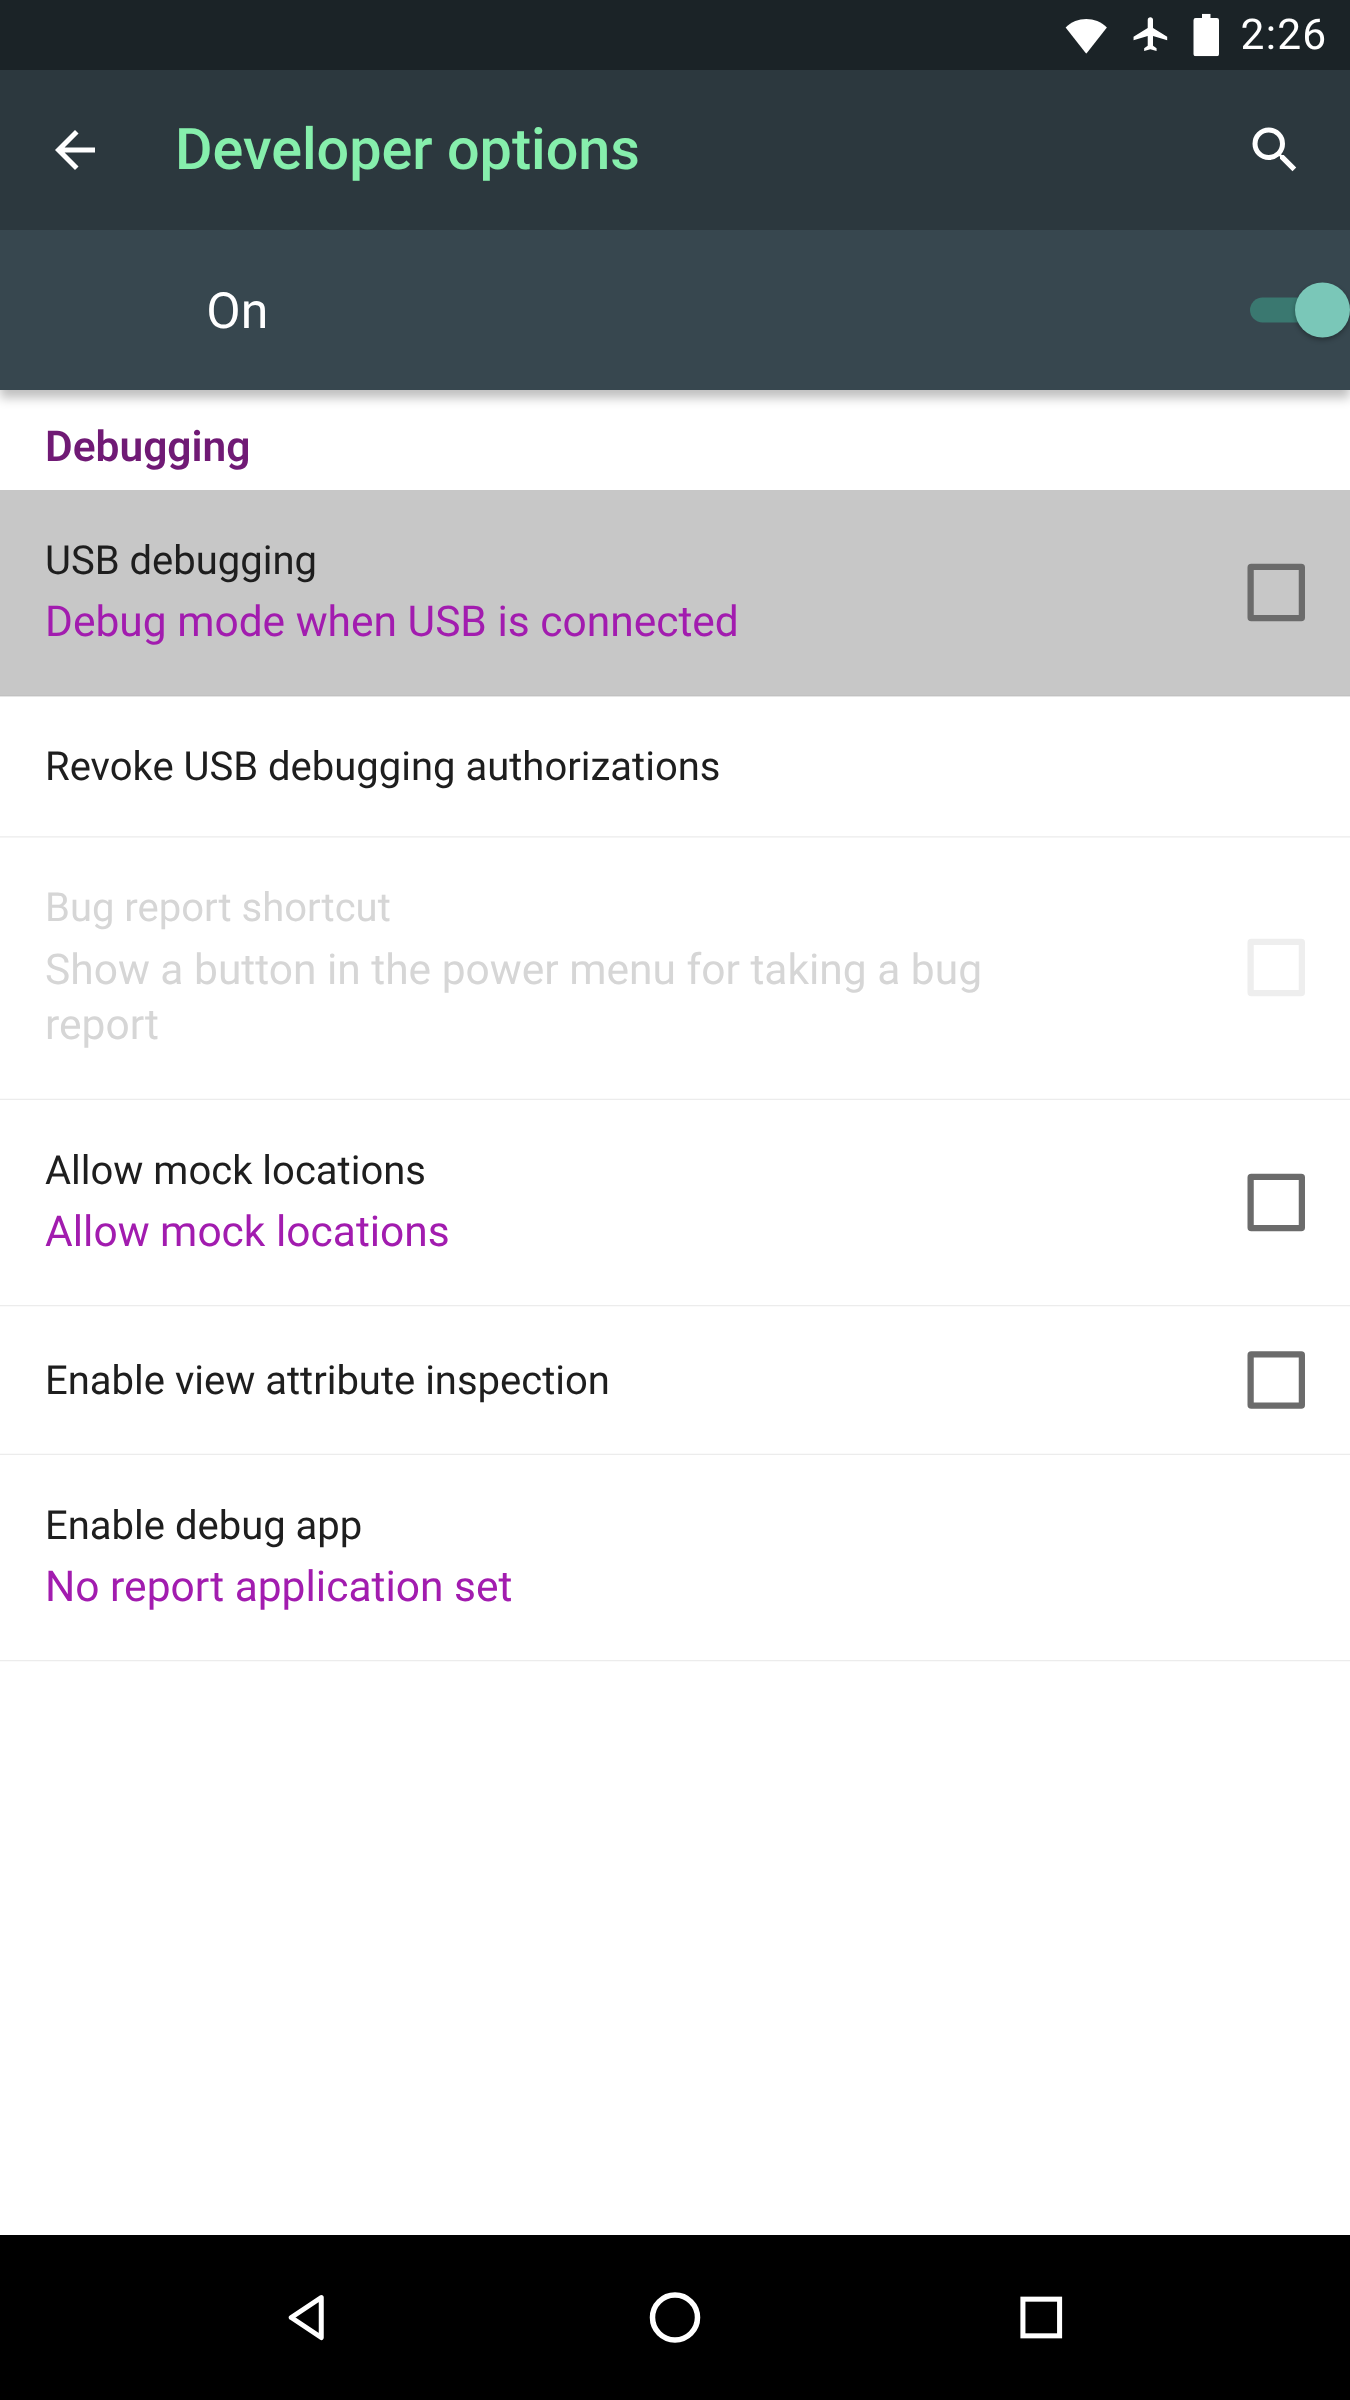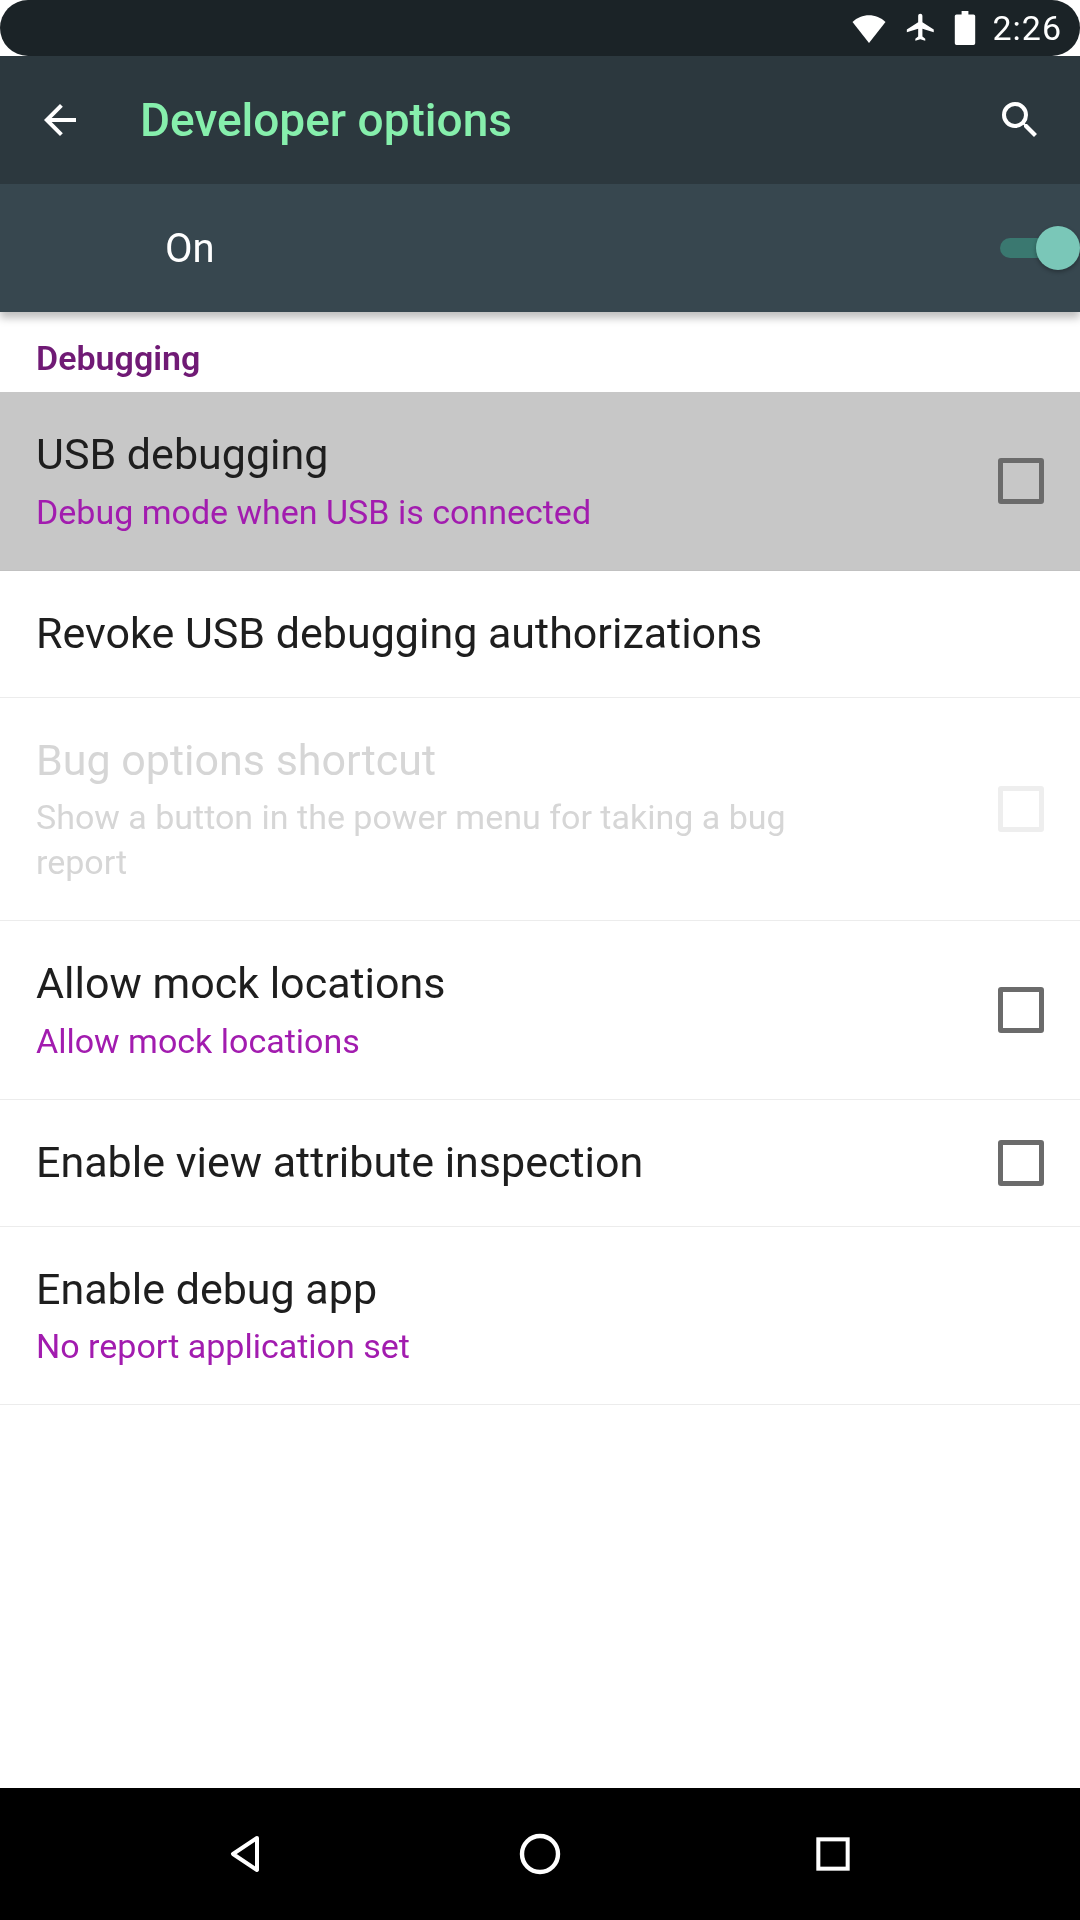--- a/index.html
+++ b/index.html
@@ -1,20 +1,20 @@
 <!DOCTYPE html>
 <html><head>
 <meta charset="utf-8">
 <style>
   * { box-sizing: border-box; margin: 0; padding: 0; }
   html, body { width: 1080px; height: 1920px; font-family: Roboto, "Helvetica Neue", Arial, sans-serif; background: #fff; overflow: hidden; }
   .statusbar {
     height: 56px; background: #1b2327; color: #fff;
     display: flex; align-items: center; justify-content: flex-end;
-    padding: 0 18px; gap: 16px; border-radius: 28px;
+    padding: 0 18px; gap: 16px;
   }
   .statusbar .time { font-size: 34px; font-weight: 400; letter-spacing: 1px; }
   .statusbar svg, .statusbar .batt { display: block; }
   .appbar {
     height: 128px; background: #2c383e; color: #86efac;
     display: flex; align-items: center; padding: 0 30px;
   }
   .appbar .back { width: 60px; height: 60px; display:flex; align-items:center; justify-content:center; }
   .appbar .title { font-size: 46px; font-weight: 500; margin-left: 50px; flex: 1; }
   .appbar .search { width: 60px; height: 60px; display:flex; align-items:center; justify-content:center; }
@@ -46,21 +46,21 @@
   .list { background: #fff; }
   .item {
     padding: 36px 36px; display: flex; align-items: center;
     border-bottom: 1px solid #ececec;
     min-height: 100px;
   }
   .item.highlight { background: #c7c7c7; border-bottom-color: #c1c1c1; }
   .item.disabled .st-title, .item.disabled .st-sub { color: #d6d6d6; }
   .item.disabled .chk { border-color: #eeeeee; }
   .item .text { flex: 1; padding-right: 30px; }
-  .st-title { font-size: 43px; color: #1e1e1e; line-height: 1.25; }
+  .st-title { font-size: 32px; color: #1e1e1e; line-height: 1.25; }
   .st-sub { font-size: 34px; color: #a21caf; margin-top: 8px; line-height: 1.3; max-width: 780px; }
   .chk {
     width: 46px; height: 46px; border: 5px solid #6b6b6b; border-radius: 3px;
     flex-shrink: 0;
   }
   .navbar {
     position: absolute; bottom: 0; left: 0; width: 100%;
     height: 132px; background: #000;
     display: flex; align-items: center; justify-content: space-around;
     padding: 0 100px;
@@ -127,21 +127,21 @@
     </div>
 
     <div class="item">
       <div class="text">
         <div class="st-title">Revoke USB debugging authorizations</div>
       </div>
     </div>
 
     <div class="item disabled">
       <div class="text">
-        <div class="st-title">Bug options shortcut</div>
+        <div class="st-title">Bug report shortcut</div>
         <div class="st-sub">Show a button in the power menu for taking a bug report</div>
       </div>
       <div class="chk"></div>
     </div>
 
     <div class="item">
       <div class="text">
         <div class="st-title">Allow mock locations</div>
         <div class="st-sub">Allow mock locations</div>
       </div>

